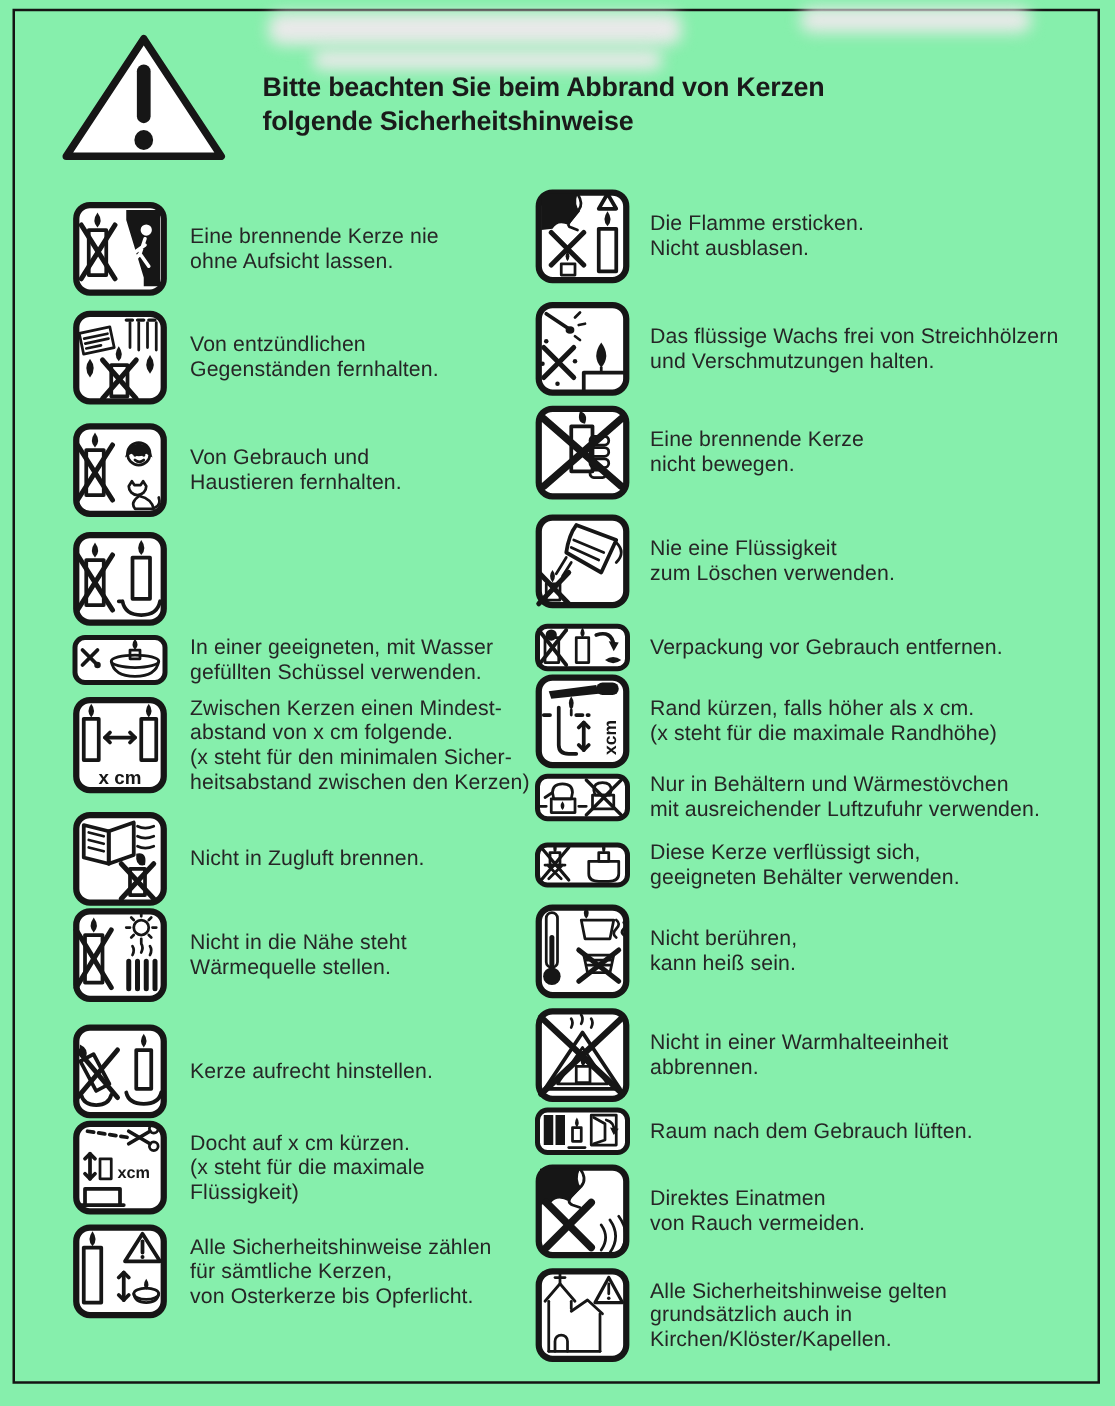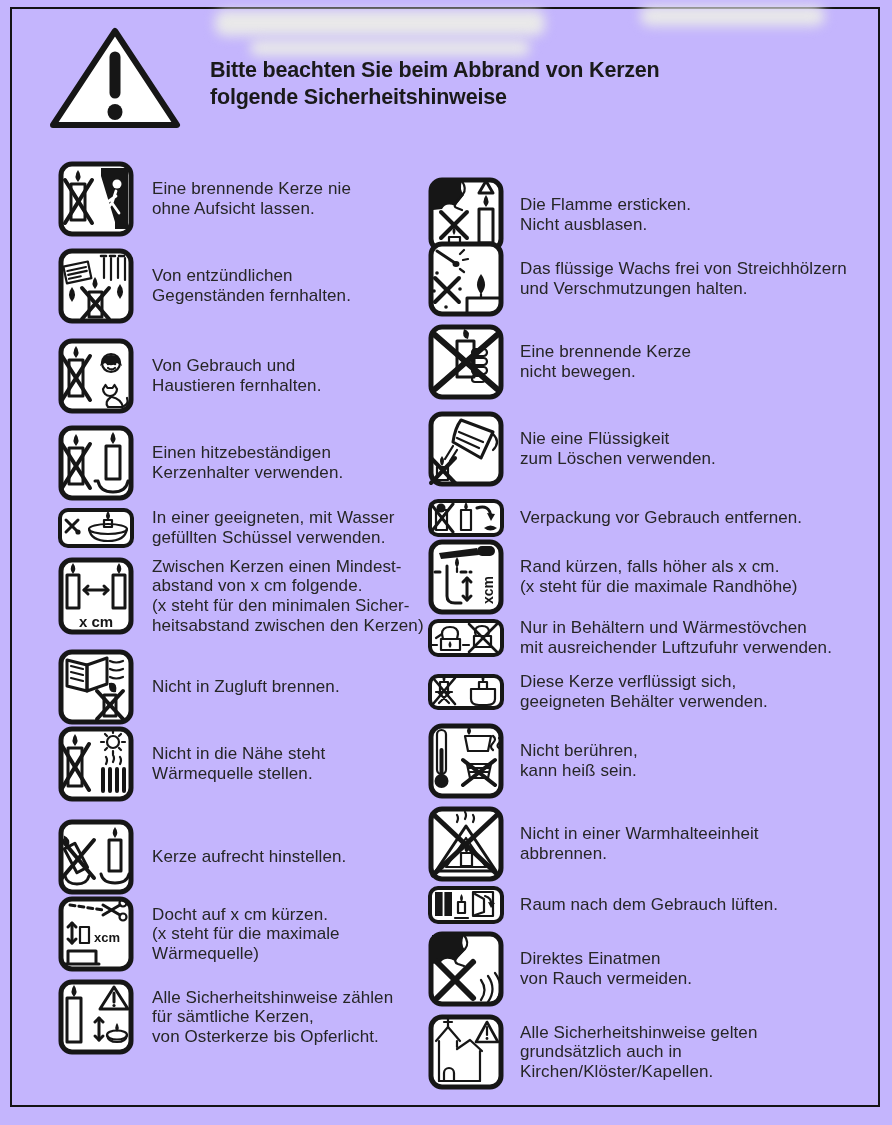--- a/index.html
+++ b/index.html
@@ -1,16 +1,16 @@
 <!DOCTYPE html>
 <html><head>
 <meta charset="utf-8">
 <style>
   html,body{margin:0;padding:0;background:#fff;}
-  .page{position:relative;width:892px;height:1125px;background:#c4b5fd;overflow:hidden;
+  .page{position:relative;width:892px;height:1125px;background:#86efac;overflow:hidden;
         font-family:"Liberation Sans",sans-serif;}
   .frame{position:absolute;left:10px;top:7px;right:12px;bottom:18px;border:2px solid #141414;}
   .smudge{position:absolute;background:#e9e9e9;filter:blur(6px);border-radius:10px;}
   .hdr-tri{position:absolute;left:46px;top:24px;}
   .title{position:absolute;left:210px;top:57px;font-size:21.5px;font-weight:700;
          color:#1a1a1a;line-height:27px;letter-spacing:-0.2px;}
   .row{position:absolute;display:flex;align-items:center;}
   .row.l{left:57px;width:378px;gap:17px;}
   .row.r{left:427px;width:448px;gap:15px;}
   .ibox{flex:0 0 78px;display:flex;justify-content:center;align-items:center;}
@@ -124,24 +124,20 @@
         <rect x="4" y="4" width="70" height="70" rx="11" class="fr"></rect>
         <path d="M19 10 q5 7 0 12 q-5 -5 0 -12" class="f"></path>
         <rect x="12" y="24" width="14" height="36"></rect>
         <line x1="5" y1="20" x2="33" y2="64" class="w4"></line>
           <line x1="33" y1="20" x2="5" y2="64" class="w4"></line>
         <path d="M56 8 q5 7 0 12 q-5 -5 0 -12" class="f"></path>
         <rect x="49" y="22" width="14" height="33"></rect>
         <path d="M41 57 q2 11 15 11 q13 0 15 -11 M41 57 h-3 M71 57 h3"></path>
       </svg>
     </div>
-    <div class="txt">
-      <div>Einen hitzebeständigen</div>
-      <div>Kerzenhalter verwenden.</div>
-    </div>
   </div>
 
   <div class="row l" style="top:507px">
     <div class="ibox">
       <svg class="pic" width="78" height="42" viewBox="0 0 78 42">
         <rect x="3" y="3" width="72" height="36" rx="8" class="fr2"></rect>
         <line x1="9" y1="13" x2="21" y2="25"></line>
         <line x1="21" y1="13" x2="9" y2="25"></line>
         <circle cx="21" cy="25" r="2.6" class="f"></circle>
         <ellipse cx="51" cy="22" rx="19" ry="5" class="w2"></ellipse>
@@ -252,21 +248,21 @@
           <polyline points="11,44 15,48 19,44"></polyline>
         <rect x="23" y="32" width="9" height="16" class="w2"></rect>
         <text x="37" y="47" font-size="13">xcm</text>
         <path d="M11 68 v-12 h28 v12"></path>
         <line x1="7" y1="69" x2="42" y2="69"></line>
       </svg>
     </div>
     <div class="txt">
       <div>Docht auf x cm kürzen.</div>
       <div>(x steht für die maximale</div>
-      <div>Wärmequelle)</div>
+      <div>Flüssigkeit)</div>
     </div>
   </div>
 
   <div class="row l" style="top:978px">
     <div class="ibox">
       <svg class="pic" width="78" height="78" viewBox="0 0 78 78">
         <rect x="4" y="4" width="70" height="70" rx="11" class="fr"></rect>
         <path d="M17 7 q5 7 0 12 q-5 -5 0 -12" class="f"></path>
         <rect x="10" y="20" width="14" height="44"></rect>
         <polygon points="57,9 71,31 43,31"></polygon>
@@ -280,21 +276,21 @@
         <path d="M60 45 q3.5 5 0 9 q-3.5 -4 0 -9" class="f"></path>
       </svg>
     </div>
     <div class="txt">
       <div>Alle Sicherheitshinweise zählen</div>
       <div>für sämtliche Kerzen,</div>
       <div>von Osterkerze bis Opferlicht.</div>
     </div>
   </div>
 
-  <div class="row r" style="top:176px">
+  <div class="row r" style="top:150px">
     <div class="ibox">
       <svg class="pic" width="78" height="78" viewBox="0 0 78 78">
         <rect x="4" y="4" width="70" height="70" rx="11" class="fr"></rect>
         <path d="M6 5 h29 q-3 9 2 14 l-9 11 q-9 -4 -13 3 l-9 1 z" class="f"></path>
         <path d="M35 5 q5 8 1 13 l-7 9 q-3 4 1 5 l5 2" class="w2"></path>
         <line x1="14" y1="36" x2="40" y2="62" class="w4"></line>
           <line x1="40" y1="36" x2="14" y2="62" class="w4"></line>
         <rect x="22" y="61" width="11" height="9" class="w2"></rect>
         <path d="M27 51 q3 4 0 8 q-3 -4 0 -8" class="f"></path>
         <polygon points="59,5 66,17 52,17"></polygon>

